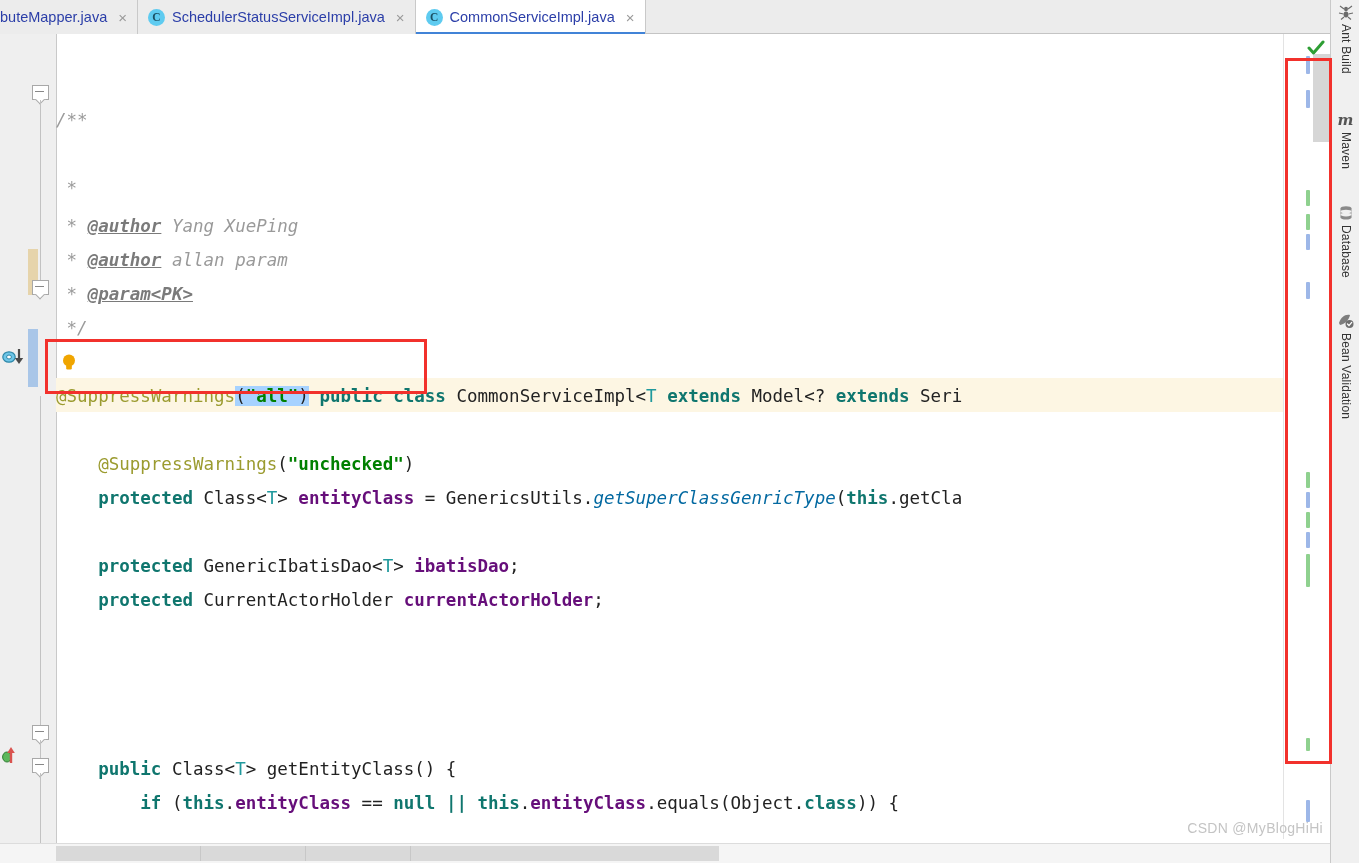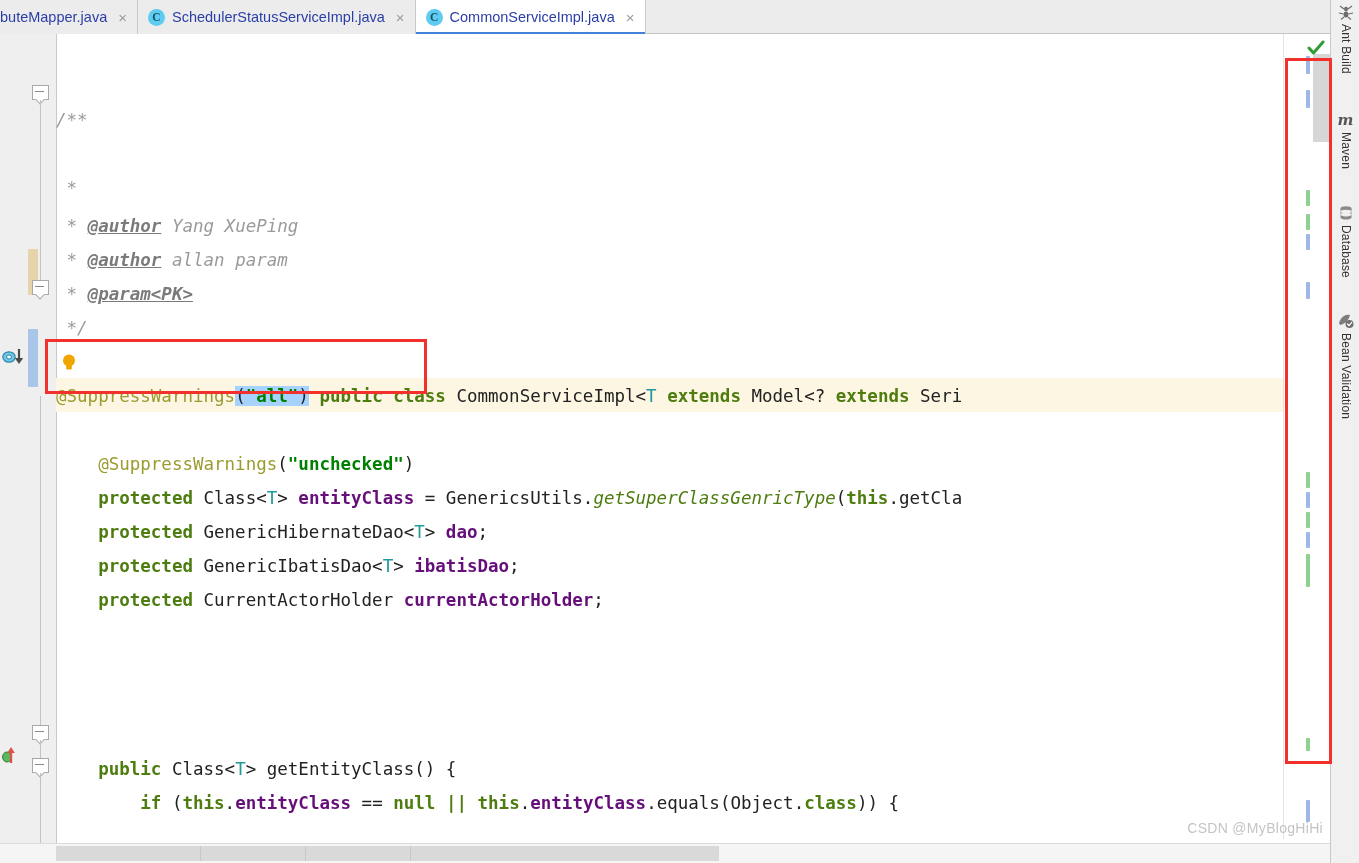--- a/index.html
+++ b/index.html
@@ -175,26 +175,26 @@
   .ln {
     position: absolute;
     left: 0;
     height: 33.6px;
     white-space: pre;
   }
 
   
   .cmt     { color: #9a9a9a; font-style: italic; }
   .cmt-tag { color: #7a7a7a; font-style: italic; font-weight: bold; text-decoration: underline; }
-  .kw      { color: #4d7c0f; font-weight: bold; }
+  .kw      { color: #0f766e; font-weight: bold; }
   .anno    { color: #9b9b2f; }
   .str     { color: #008000; font-weight: bold; }
   .fld     { color: #660e7a; font-weight: bold; }
   .typ     { color: #20999d; }
-  .mth     { color: #4d7c0f; font-style: italic; }
+  .mth     { color: #0369a1; font-style: italic; }
   .pln     { color: #222222; }
   .punc    { color: #222222; }
 
   
   .hl-line {
     position: absolute;
     left: 56px;
     right: 0;
     background: #fdf6e3;
   }
@@ -412,21 +412,20 @@
 
       <div class="ln" style="top:278px;"><span class="cmt"> */</span></div>
 
       
       <div class="ln" style="top:346px;"><span class="anno">@SuppressWarnings</span><span class="sel"><span class="punc">(</span><span class="str">"all"</span><span class="punc">)</span></span><span class="pln"> </span><span class="kw">public class </span><span class="pln">CommonServiceImpl&lt;</span><span class="typ">T</span><span class="pln"> </span><span class="kw">extends</span><span class="pln"> Model&lt;? </span><span class="kw">extends</span><span class="pln"> Seri</span></div>
 
       <div class="ln" style="top:414px;"><span class="pln">    </span><span class="anno">@SuppressWarnings</span><span class="punc">(</span><span class="str">"unchecked"</span><span class="punc">)</span></div>
 
       <div class="ln" style="top:448px;"><span class="pln">    </span><span class="kw">protected </span><span class="pln">Class&lt;</span><span class="typ">T</span><span class="pln">&gt; </span><span class="fld">entityClass</span><span class="pln"> = GenericsUtils.</span><span class="mth">getSuperClassGenricType</span><span class="punc">(</span><span class="kw">this</span><span class="pln">.getCla</span></div>
 
-      <div class="ln" style="top:482px;"><span class="pln">    </span><span class="kw">protected </span><span class="pln">GenericHibernateDao&lt;</span><span class="typ">T</span><span class="pln">&gt; </span><span class="fld">dao</span><span class="punc">;</span></div>
 
       <div class="ln" style="top:516px;"><span class="pln">    </span><span class="kw">protected </span><span class="pln">GenericIbatisDao&lt;</span><span class="typ">T</span><span class="pln">&gt; </span><span class="fld">ibatisDao</span><span class="punc">;</span></div>
 
       <div class="ln" style="top:550px;"><span class="pln">    </span><span class="kw">protected </span><span class="pln">CurrentActorHolder </span><span class="fld">currentActorHolder</span><span class="punc">;</span></div>
 
 
 
 
       <div class="ln" style="top:719px;"><span class="pln">    </span><span class="kw">public </span><span class="pln">Class&lt;</span><span class="typ">T</span><span class="pln">&gt; getEntityClass() {</span></div>
 

